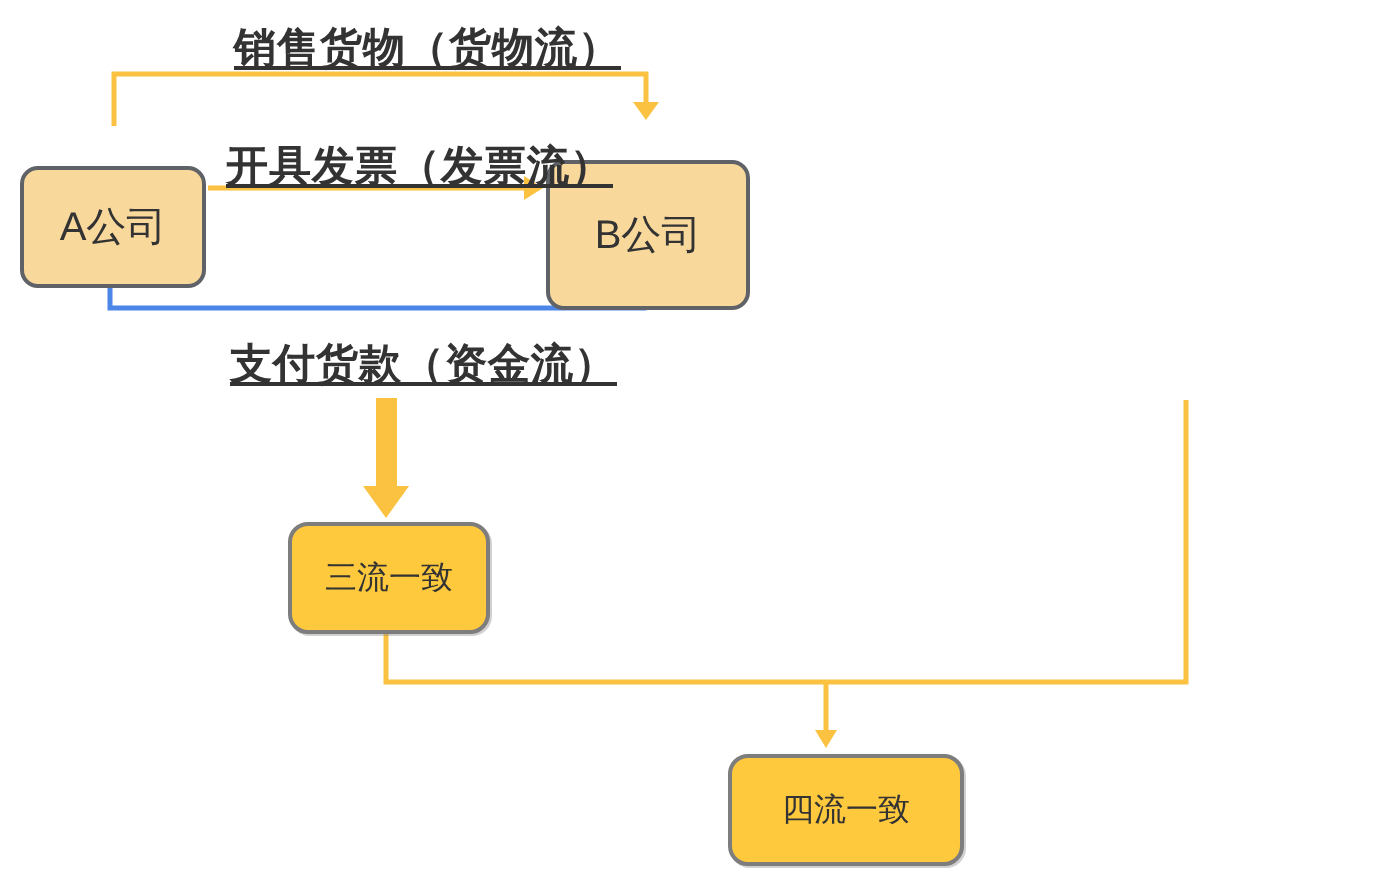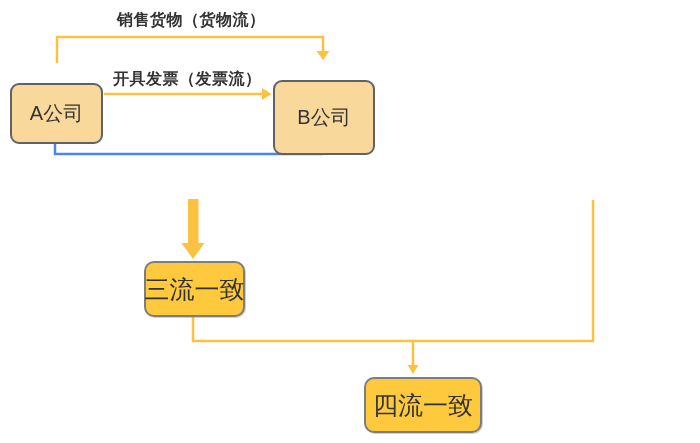--- a/index.html
+++ b/index.html
@@ -31,30 +31,31 @@
     background: var(--node-light-fill);
     border: 2px solid var(--node-light-border);
     border-radius: 9px;
     font-size: 20px;
     margin-top: 20px;
   }
   .node.bright {
     background: var(--node-bright-fill);
     border: 2px solid var(--node-bright-border);
     border-radius: 10px;
-    font-size: 25px;
+    font-size: 16px;
     box-shadow: 1px 1px 0 rgba(120,120,120,.35);
   }
   .lbl {
     position: absolute;
     white-space: nowrap;
     color: var(--label-dark);
     font-weight: bold;
-    font-size: 16px;
+    font-size: 21px;
     letter-spacing: 0.5px;
+    text-decoration: underline;
   }
   .note {
     position: absolute;
     white-space: nowrap;
     color: var(--note-gray);
     font-size: 19px;
     letter-spacing: 1px;
   }
 </style>
 </head>
@@ -82,15 +83,16 @@
   </svg>
 
   <div class="node light" style="left:10px; top:63px; width:93px; height:61px;">A公司</div>
   <div class="node light" style="left:273px; top:60px; width:102px; height:75px;">B公司</div>
 
   <div class="node bright" style="left:144px; top:261px; width:101px; height:56px;">三流一致</div>
   <div class="node bright" style="left:364px; top:377px; width:118px; height:56px;">四流一致</div>
 
   <div class="lbl" style="left:117px; top:10px;">销售货物（货物流）</div>
   <div class="lbl" style="left:113px; top:69px;text-align:center;">开具发票（发票流）</div>
+  <div class="lbl" style="left:115px; top:168px;">支付货款（资金流）</div>
 
 
 </div>
 
 </body></html>

